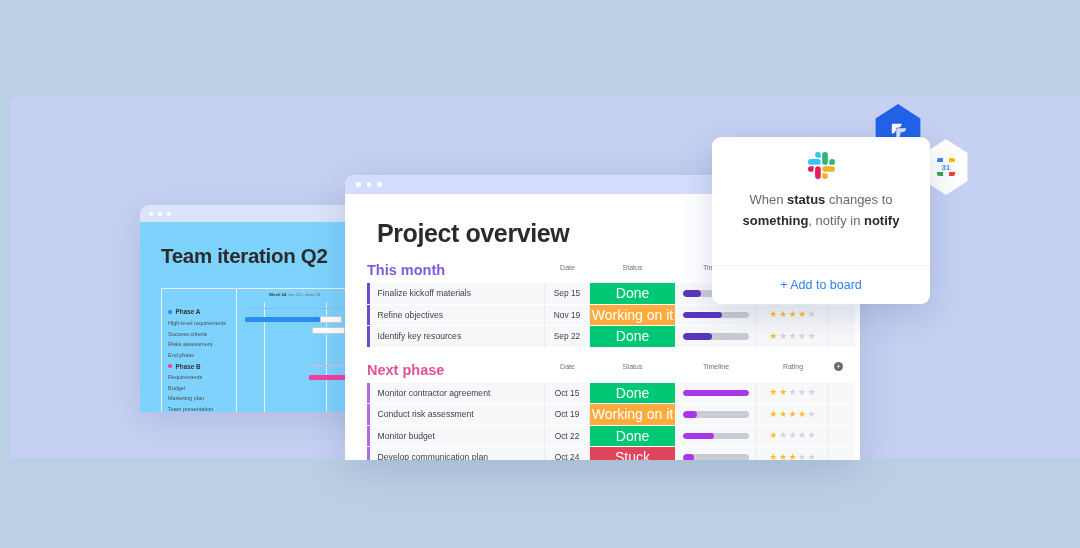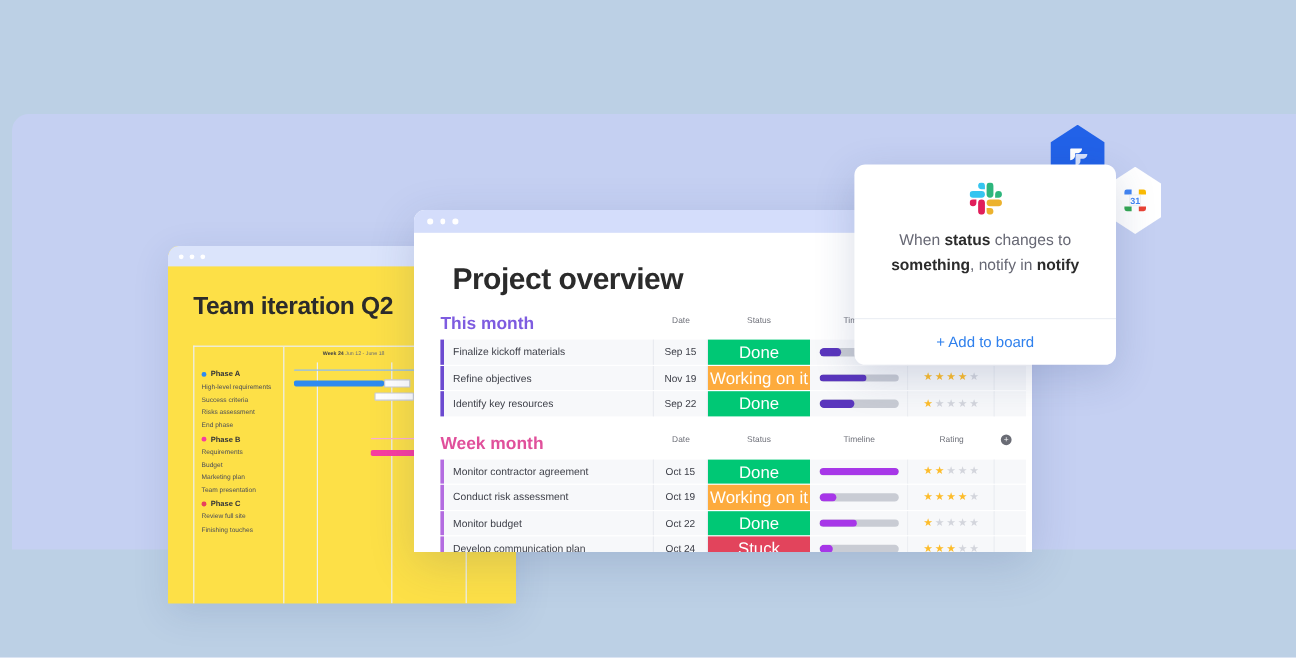--- a/index.html
+++ b/index.html
@@ -29,22 +29,22 @@
     background: #c5d0f2;
     border-top-left-radius: 14px;
   }
 
   
   .gantt-card {
     position: absolute;
     left: 140px;
     top: 205px;
     width: 290px;
-    height: 298px;
-    background: #fde047;
+    height: 207px;
+    background: #7dd3fc;
     border-radius: 9px 9px 0 0;
     box-shadow: 0 8px 30px rgba(40,60,120,0.13);
     overflow: hidden;
   }
   .gantt-titlebar {
     height: 17px;
     background: #dbe4fb;
     display: flex;
     align-items: center;
     padding-left: 9px;
@@ -461,21 +461,21 @@
           <span class="star off">★</span>
           <span class="star off">★</span>
           <span class="star off">★</span>
         </div>
         <div class="cell-tail"></div>
       </div>
     </div>
 
     <div class="section">
       <div class="section-head">
-        <div class="section-title sec-next">Week month</div>
+        <div class="section-title sec-next">Next phase</div>
       </div>
 
       <div class="row">
         <div class="cell-name">
           <span class="accent" style="background:#b36be0"></span>
           <span class="name-text">Monitor contractor agreement</span>
         </div>
         <div class="cell-date">Oct 15</div>
         <div class="cell-status" style="background:#00c875">Done</div>
         <div class="cell-timeline">

